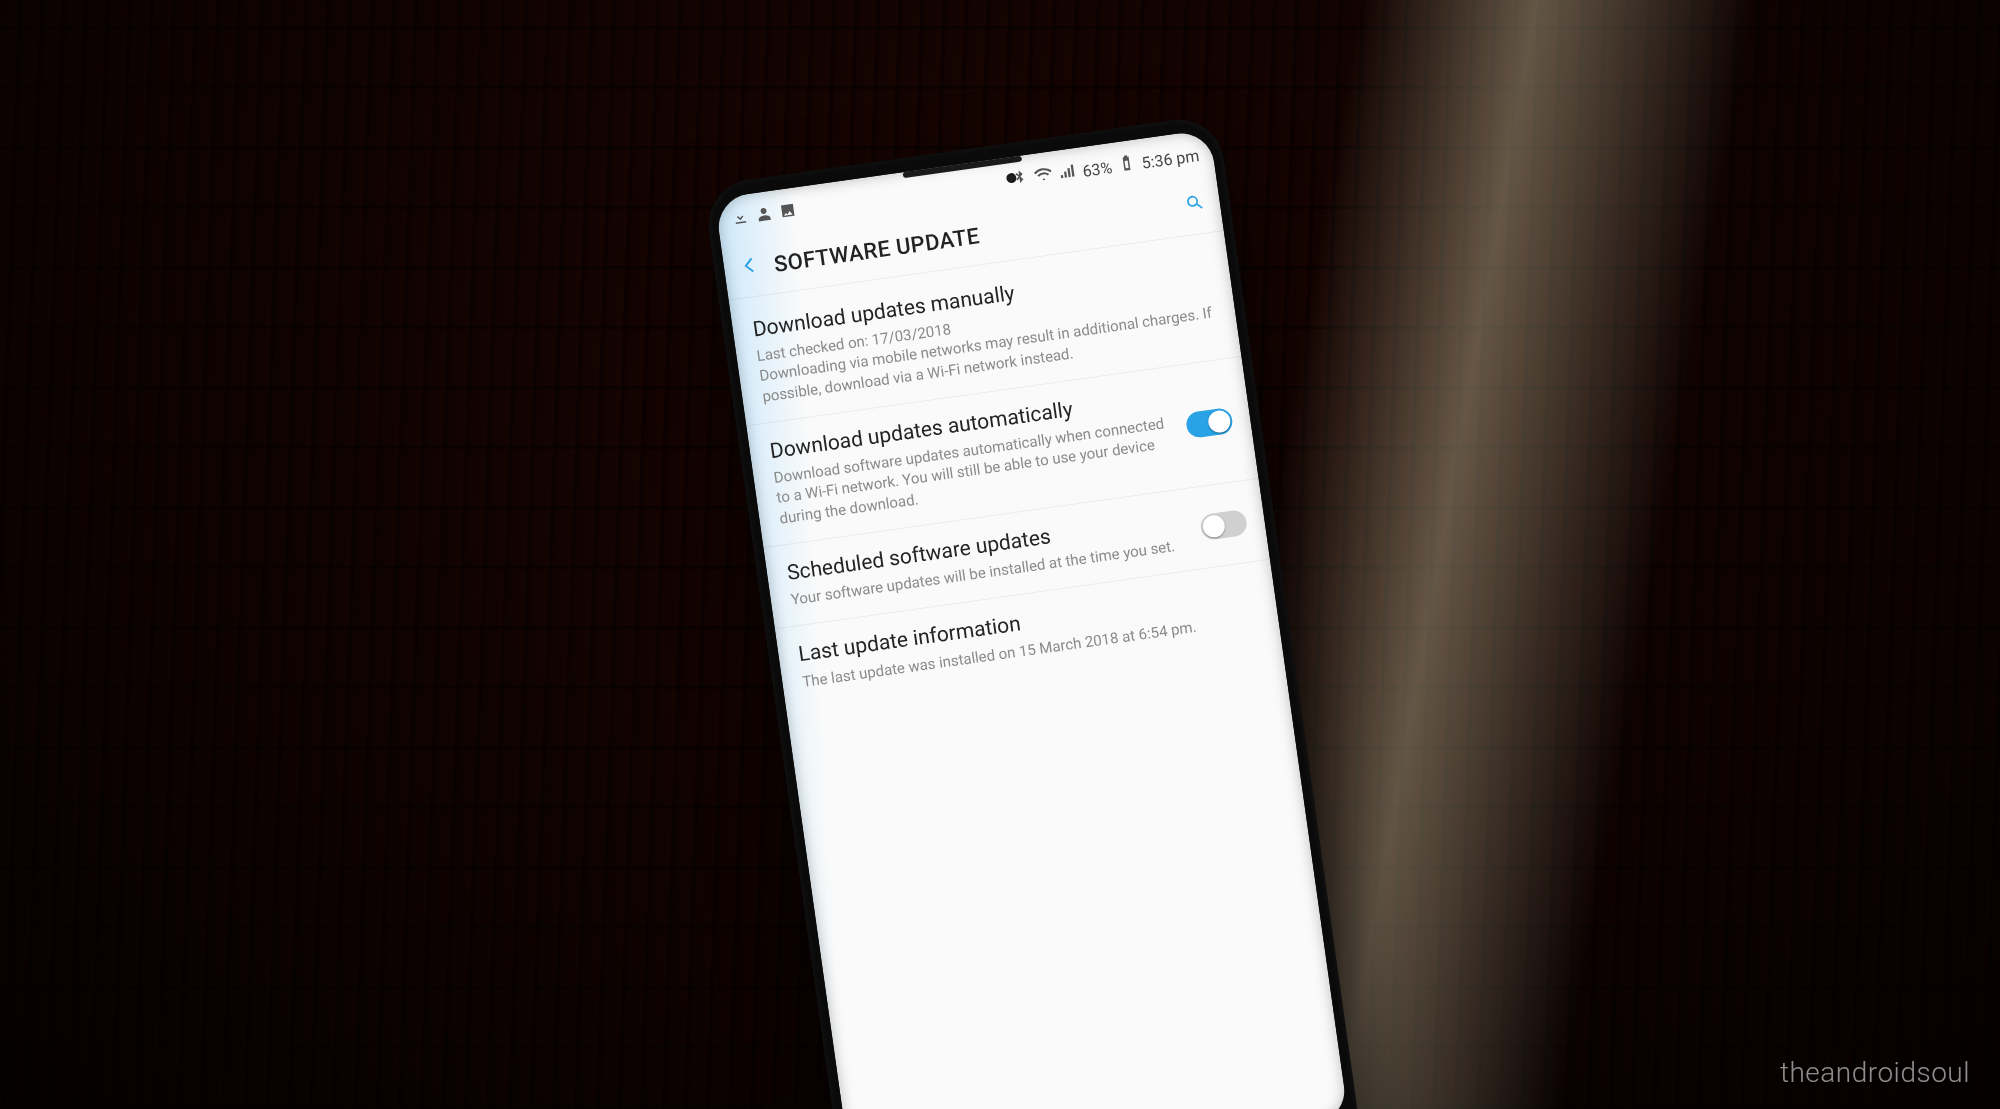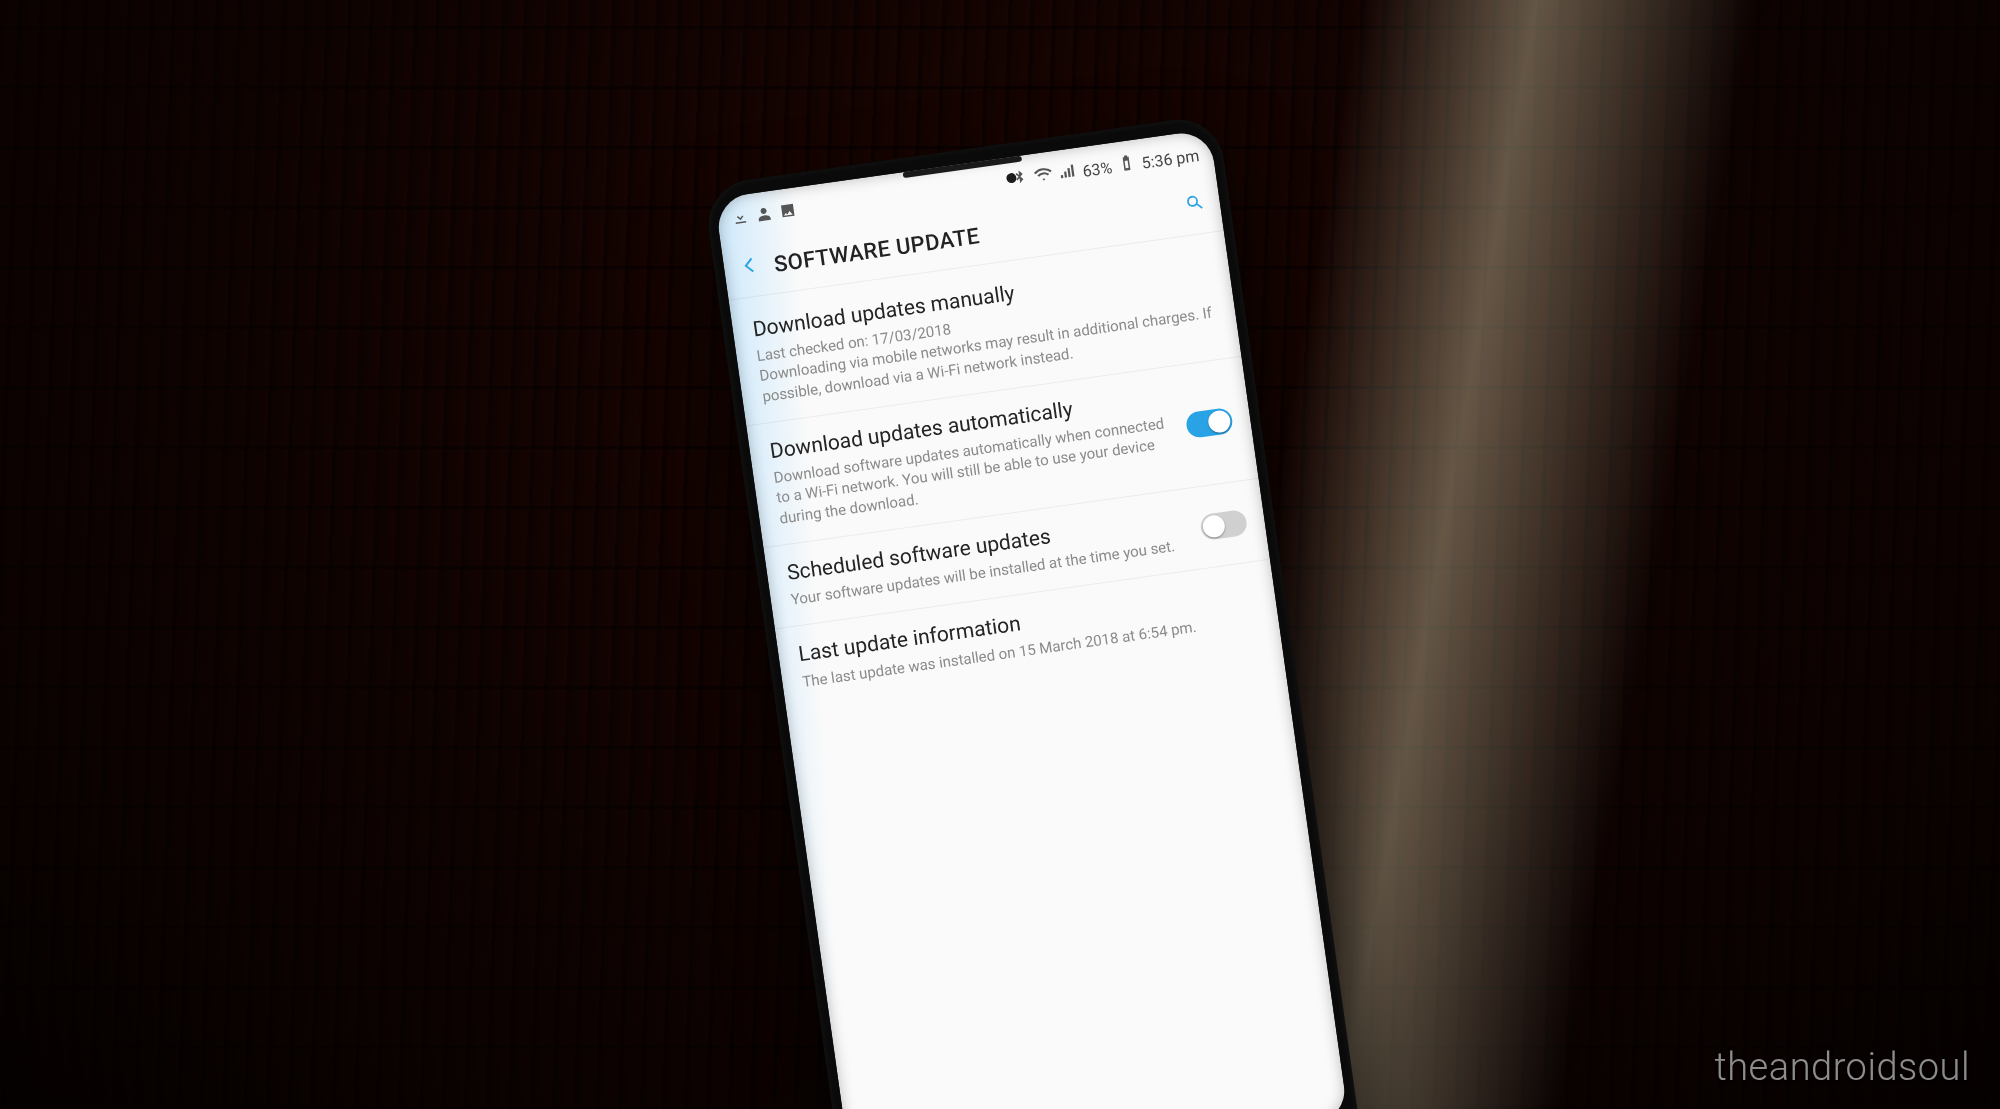--- a/index.html
+++ b/index.html
@@ -33,21 +33,21 @@
       radial-gradient(ellipse at 50% 30%, #5a2a17 0%, #2a110a 75%, #120705 100%);
     background-blend-mode: normal, multiply, normal, normal;
     filter: blur(.4px) saturate(1.05);
   }
 
   .watermark {
     position: absolute;
     right: 30px;
     bottom: 20px;
     color: rgba(255,255,255,.55);
-    font-size: 38px;
+    font-size: 28px;
     letter-spacing: .5px;
     font-weight: 300;
     text-shadow: 0 1px 3px rgba(0,0,0,.6);
   }
 
   
   .phone-wrap {
     position: absolute;
     left: 700px;
     top: 150px;

